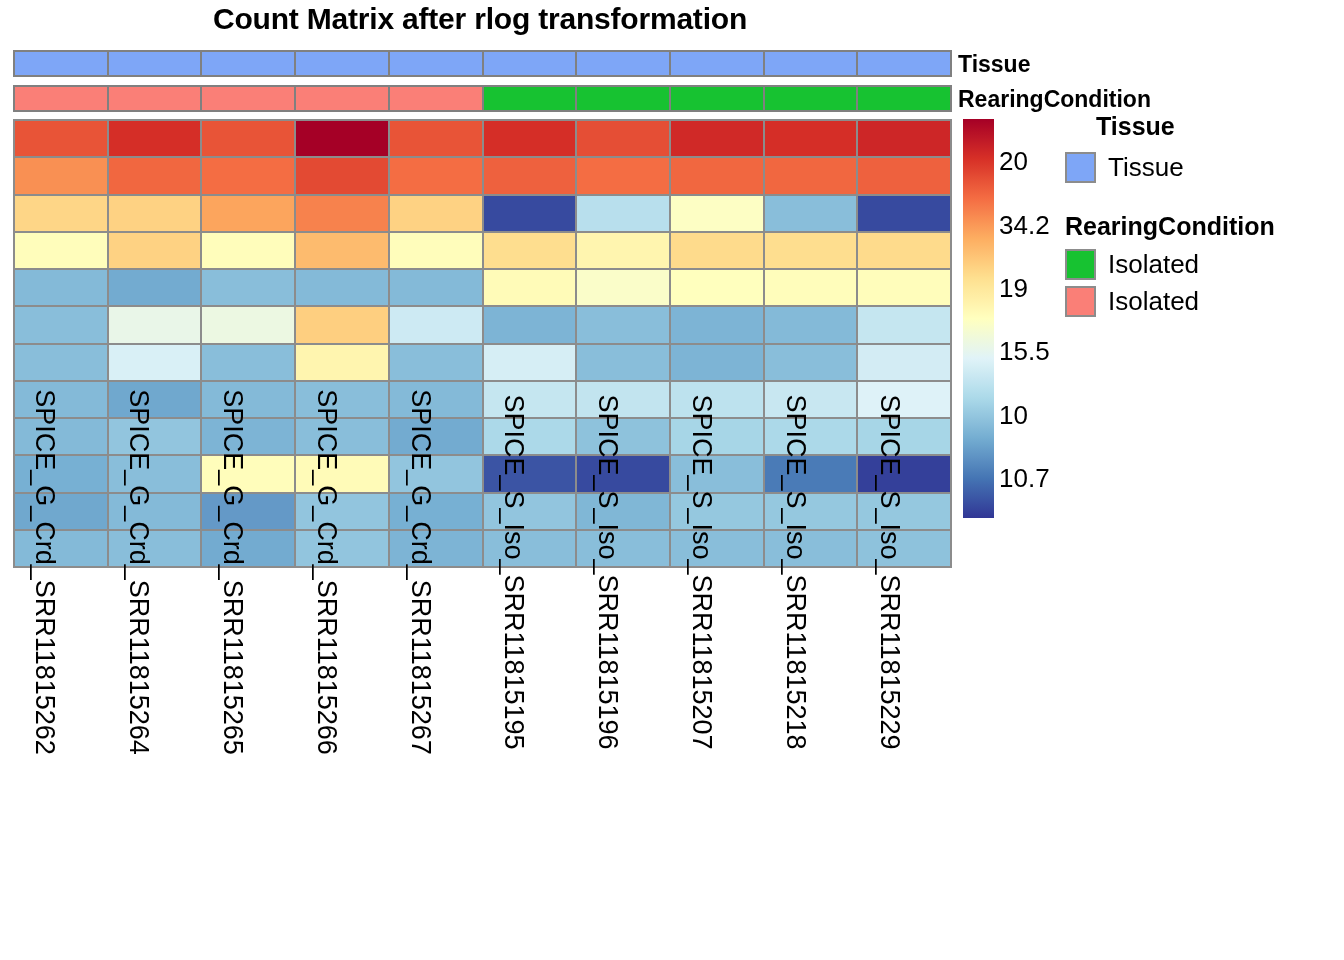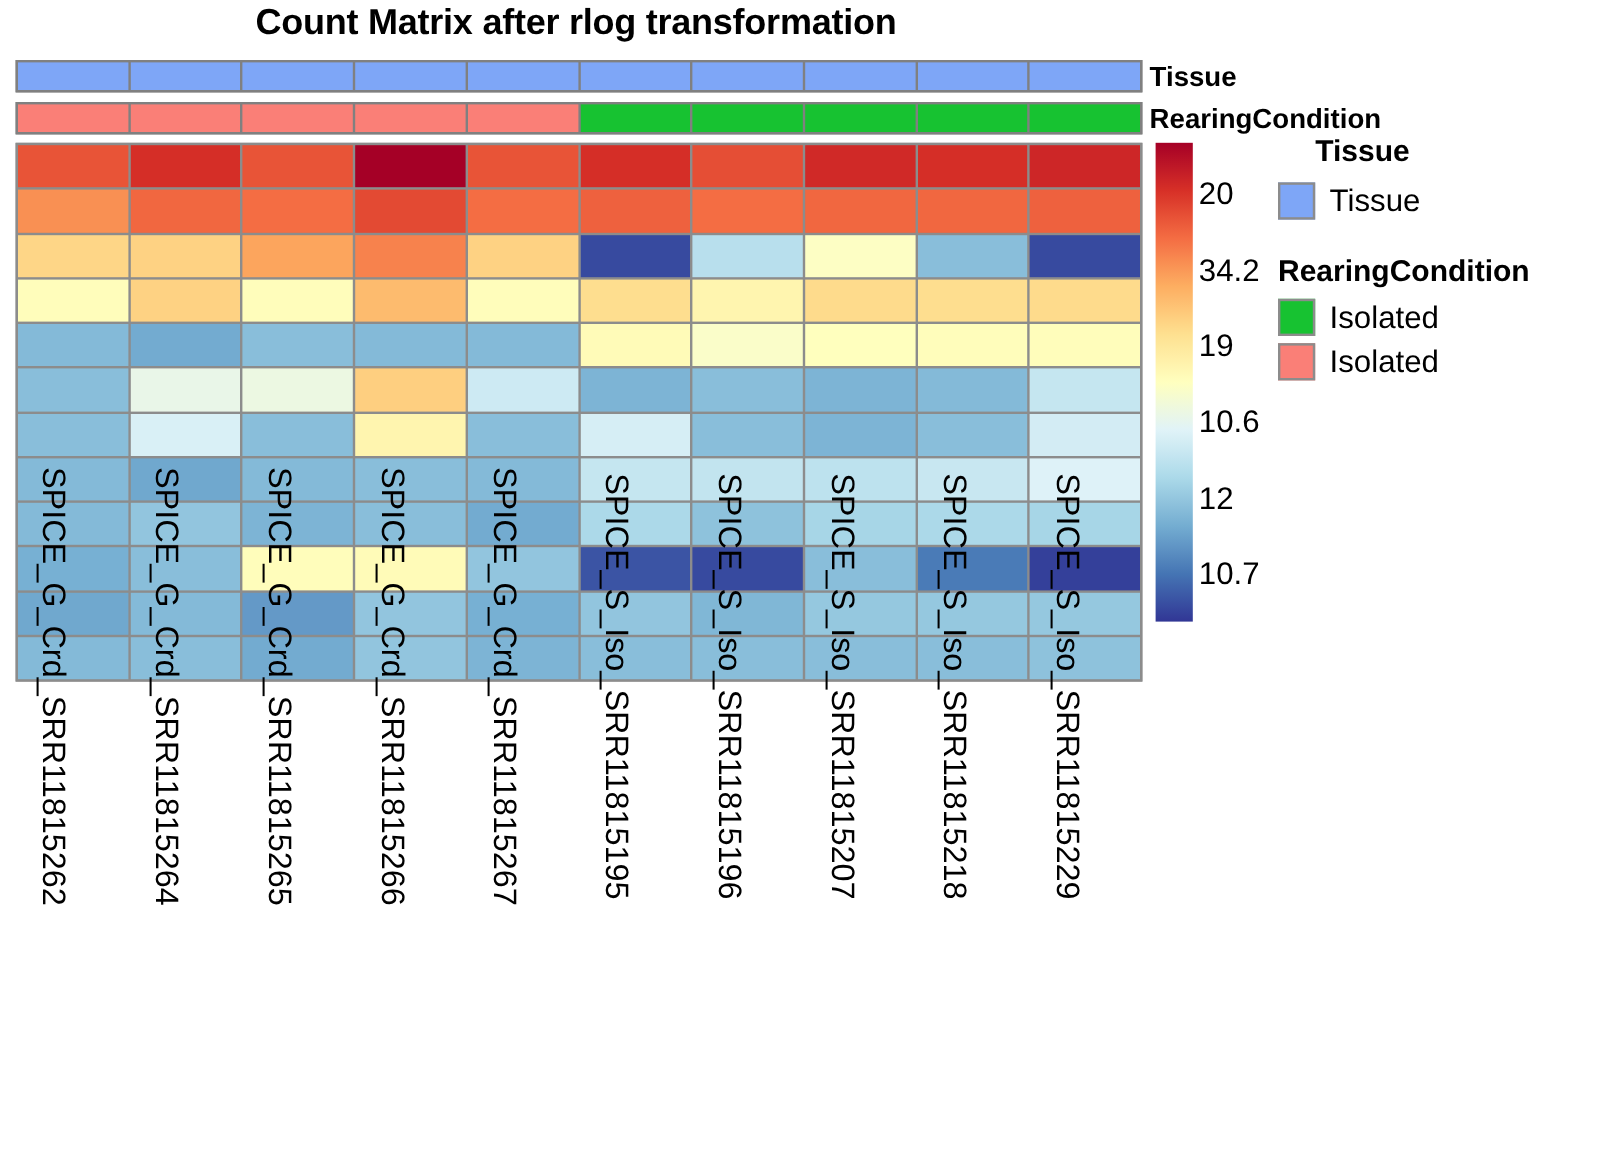--- a/index.html
+++ b/index.html
@@ -392,15 +392,15 @@
   <span class="legend-label">Isolated</span>
 </div>
 <div class="legend-entry" id="legend-entry-crowded">
   <span class="legend-swatch" style="background: rgb(250, 127, 119);"></span>
   <span class="legend-label">Isolated</span>
 </div>
 
 <div class="cbar-tick" style="top: 146.333px;">20</div>
 <div class="cbar-tick" style="top: 209.667px;">34.2</div>
 <div class="cbar-tick" style="top: 273px;">19</div>
-<div class="cbar-tick" style="top: 336.333px;">10.6</div>
-<div class="cbar-tick" style="top: 399.667px;">12</div>
+<div class="cbar-tick" style="top: 336.333px;">15.5</div>
+<div class="cbar-tick" style="top: 399.667px;">10</div>
 <div class="cbar-tick" style="top: 463px;">10.7</div>
 
 </body></html>

